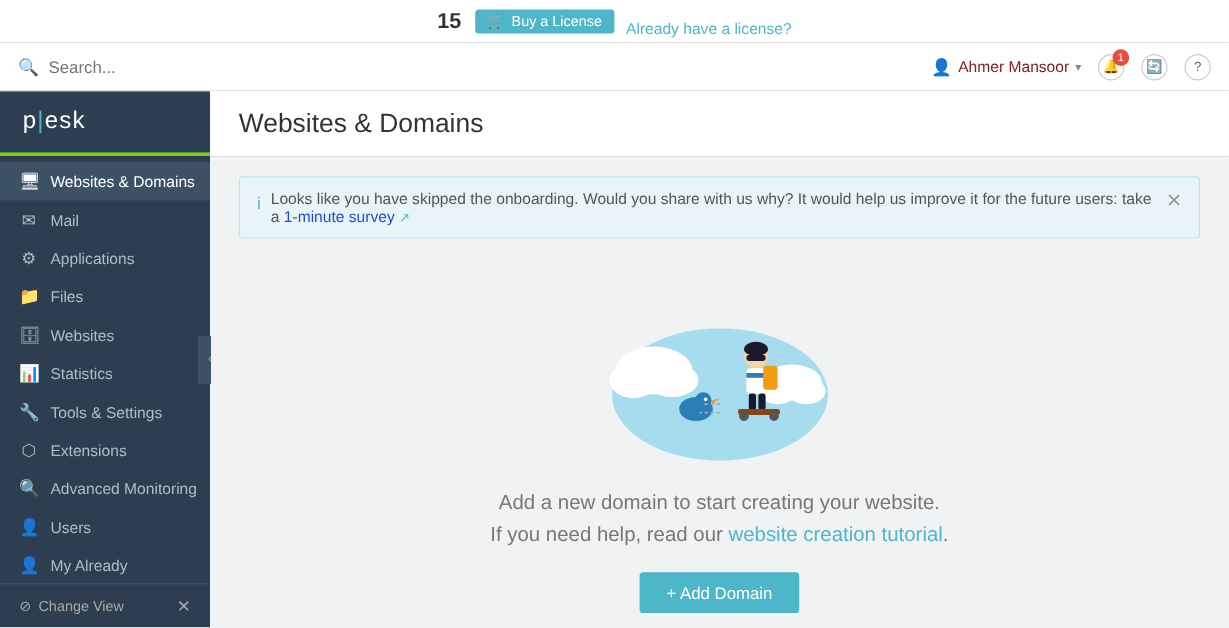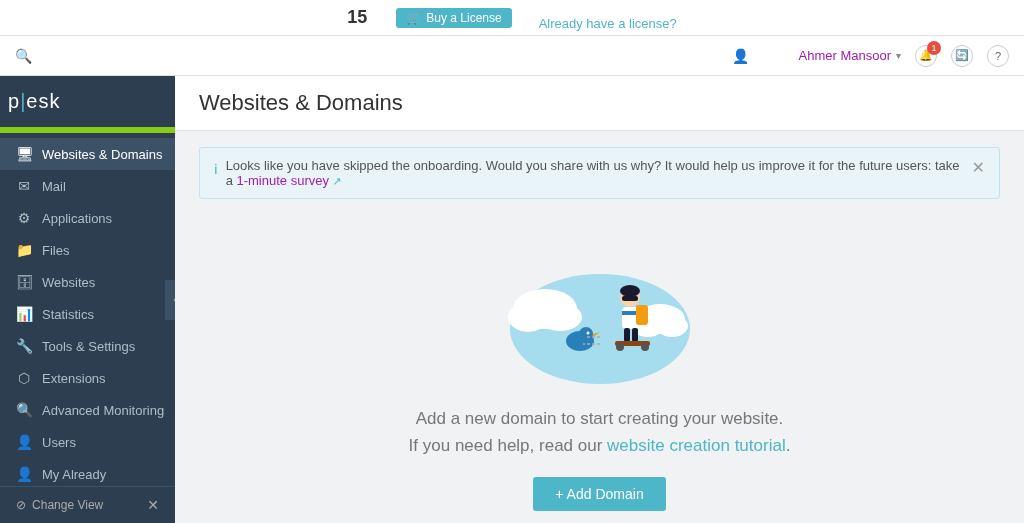--- a/index.html
+++ b/index.html
@@ -6,21 +6,21 @@
     body { font-family: -apple-system, BlinkMacSystemFont, 'Segoe UI', sans-serif; font-size: 14px; background: #f5f5f5; display: flex; flex-direction: column; height: 523px; overflow: hidden; }
 
     
     .trial-bar {
       background: #fff;
       border-bottom: 1px solid #e0e0e0;
       height: 36px;
       display: flex;
       align-items: center;
       justify-content: center;
-      gap: 27px;
+      gap: 10px;
       font-size: 13px;
       color: #555;
       flex-shrink: 0;
     }
     .trial-bar .days { font-size: 18px; font-weight: 600; color: #333; margin-right: 2px; }
     .btn-buy-license {
       background: #4db6c8;
       color: #fff;
       border: none;
       border-radius: 3px;
@@ -49,21 +49,21 @@
       color: #888;
       flex: 1;
       background: transparent;
     }
     .search-right {
       display: flex;
       align-items: center;
       gap: 14px;
       margin-left: auto;
     }
-    .user-name { color: #a21caf; font-size: 13px; cursor: pointer; margin-left: 44px; }
+    .user-name { color: #7f1d1d; font-size: 13px; cursor: pointer; }
     .icon-circle {
       width: 22px; height: 22px;
       border: 1px solid #ccc;
       border-radius: 50%;
       display: flex; align-items: center; justify-content: center;
       font-size: 11px; color: #666; cursor: pointer; position: relative;
     }
     .badge {
       position: absolute; top: -5px; right: -5px;
       background: #e74c3c; color: #fff; border-radius: 50%;
@@ -83,26 +83,26 @@
       width: 175px;
       background: #2c3e50;
       color: #ccc;
       flex-shrink: 0;
       display: flex;
       flex-direction: column;
       overflow: hidden;
       position: relative;
     }
     .sidebar-logo {
-      padding: 14px 8px;
+      padding: 14px 19px;
       color: #fff;
       font-size: 20px;
       font-weight: 300;
       letter-spacing: 1px;
-      border-bottom: 6px solid #84cc16;
+      border-bottom: 3px solid #84cc16;
     }
     .sidebar-logo span { color: #4db6c8; }
     .sidebar-nav { flex: 1; overflow-y: auto; padding: 5px 0; }
     .sidebar-item {
       display: flex;
       align-items: center;
       gap: 10px;
       padding: 8px 16px;
       cursor: pointer;
       color: #b0bec5;
@@ -218,20 +218,21 @@
   <span class="days">15</span>
   <button class="btn-buy-license">
     <span>🛒</span>
     <span>Buy a License</span>
   </button>
   <a class="already-license">Already have a license?</a>
 </div>
 
 <div class="search-bar">
   <span class="search-icon-svg">🔍</span>
+  <input type="text" placeholder="Search..." style="">
   <div class="search-right">
     <div style="display:flex;align-items:center;gap:5px;">
       <span style="color:#888;font-size:14px;">👤</span>
       <span class="user-name">Ahmer Mansoor</span>
       <span style="color:#888;font-size:10px;">▾</span>
     </div>
     <div class="icon-circle" style="position:relative;">
       🔔
       <div class="badge">1</div>
     </div>
@@ -316,21 +317,21 @@
     <div class="page-header">
       <h1 class="page-title">Websites &amp; Domains</h1>
     </div>
 
     <div class="content-inner">
 
       <div class="info-banner">
         <span class="info-icon">ℹ</span>
         <span>
           <span>Looks like you have skipped the onboarding. Would you share with us why? It would help us improve it for the future users: take a</span>
-          <a href="#" style="color:#a21caf;text-decoration:none;">1-minute survey</a>
+          <a href="#" style="color:#1d4ed8;text-decoration:none;">1-minute survey</a>
           <span style="color:#4db6c8;font-size:11px;">↗</span>
         </span>
         <span class="info-close">✕</span>
       </div>
 
       <div class="hero">
 
         <div class="hero-illustration">
           <svg width="200" height="160" viewBox="0 0 200 160" xmlns="http://www.w3.org/2000/svg">
 

